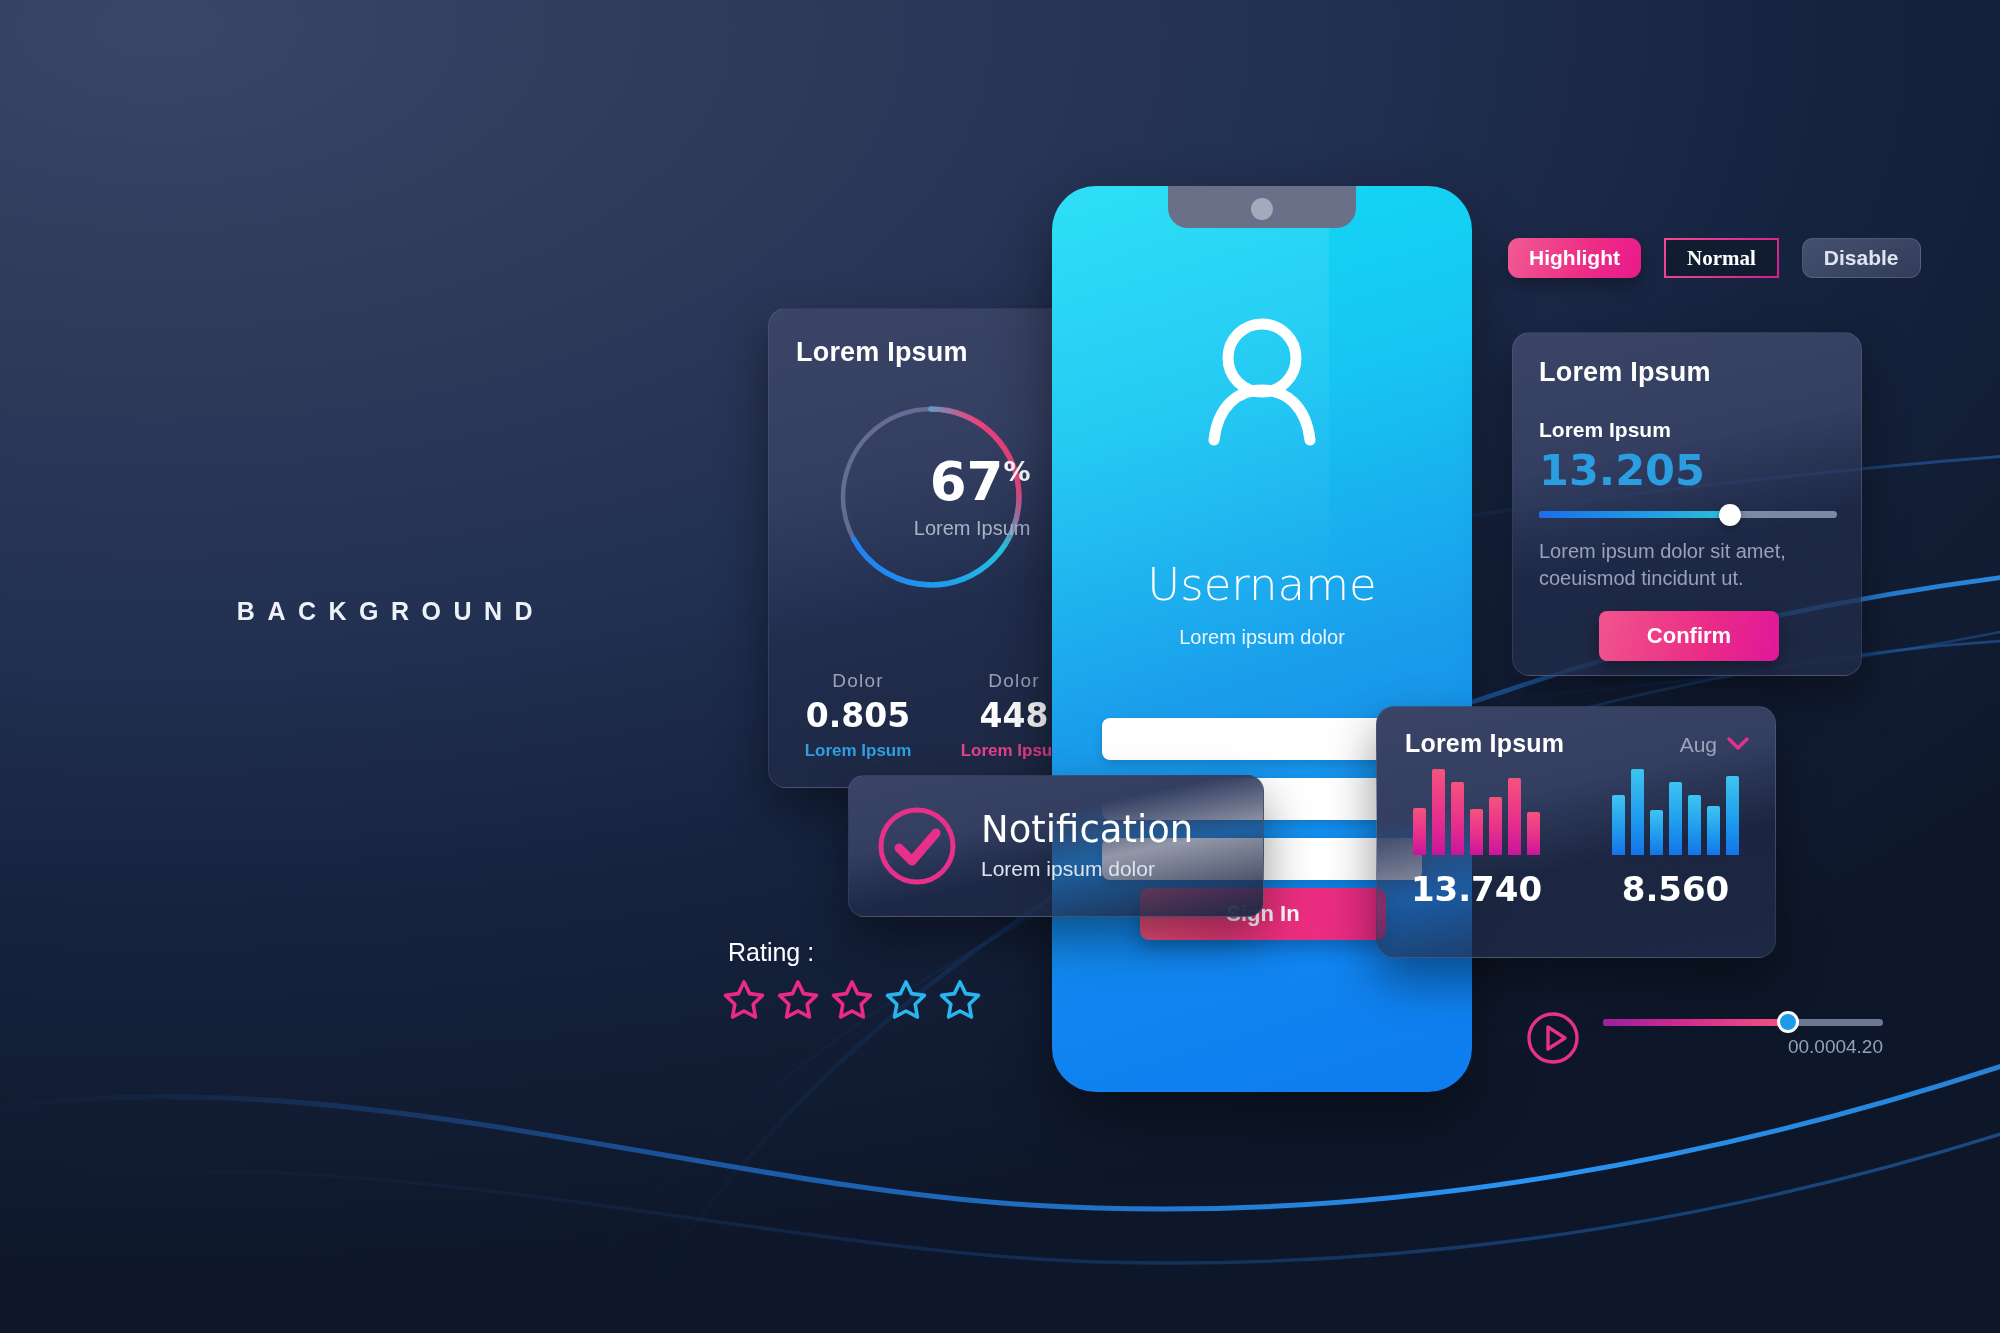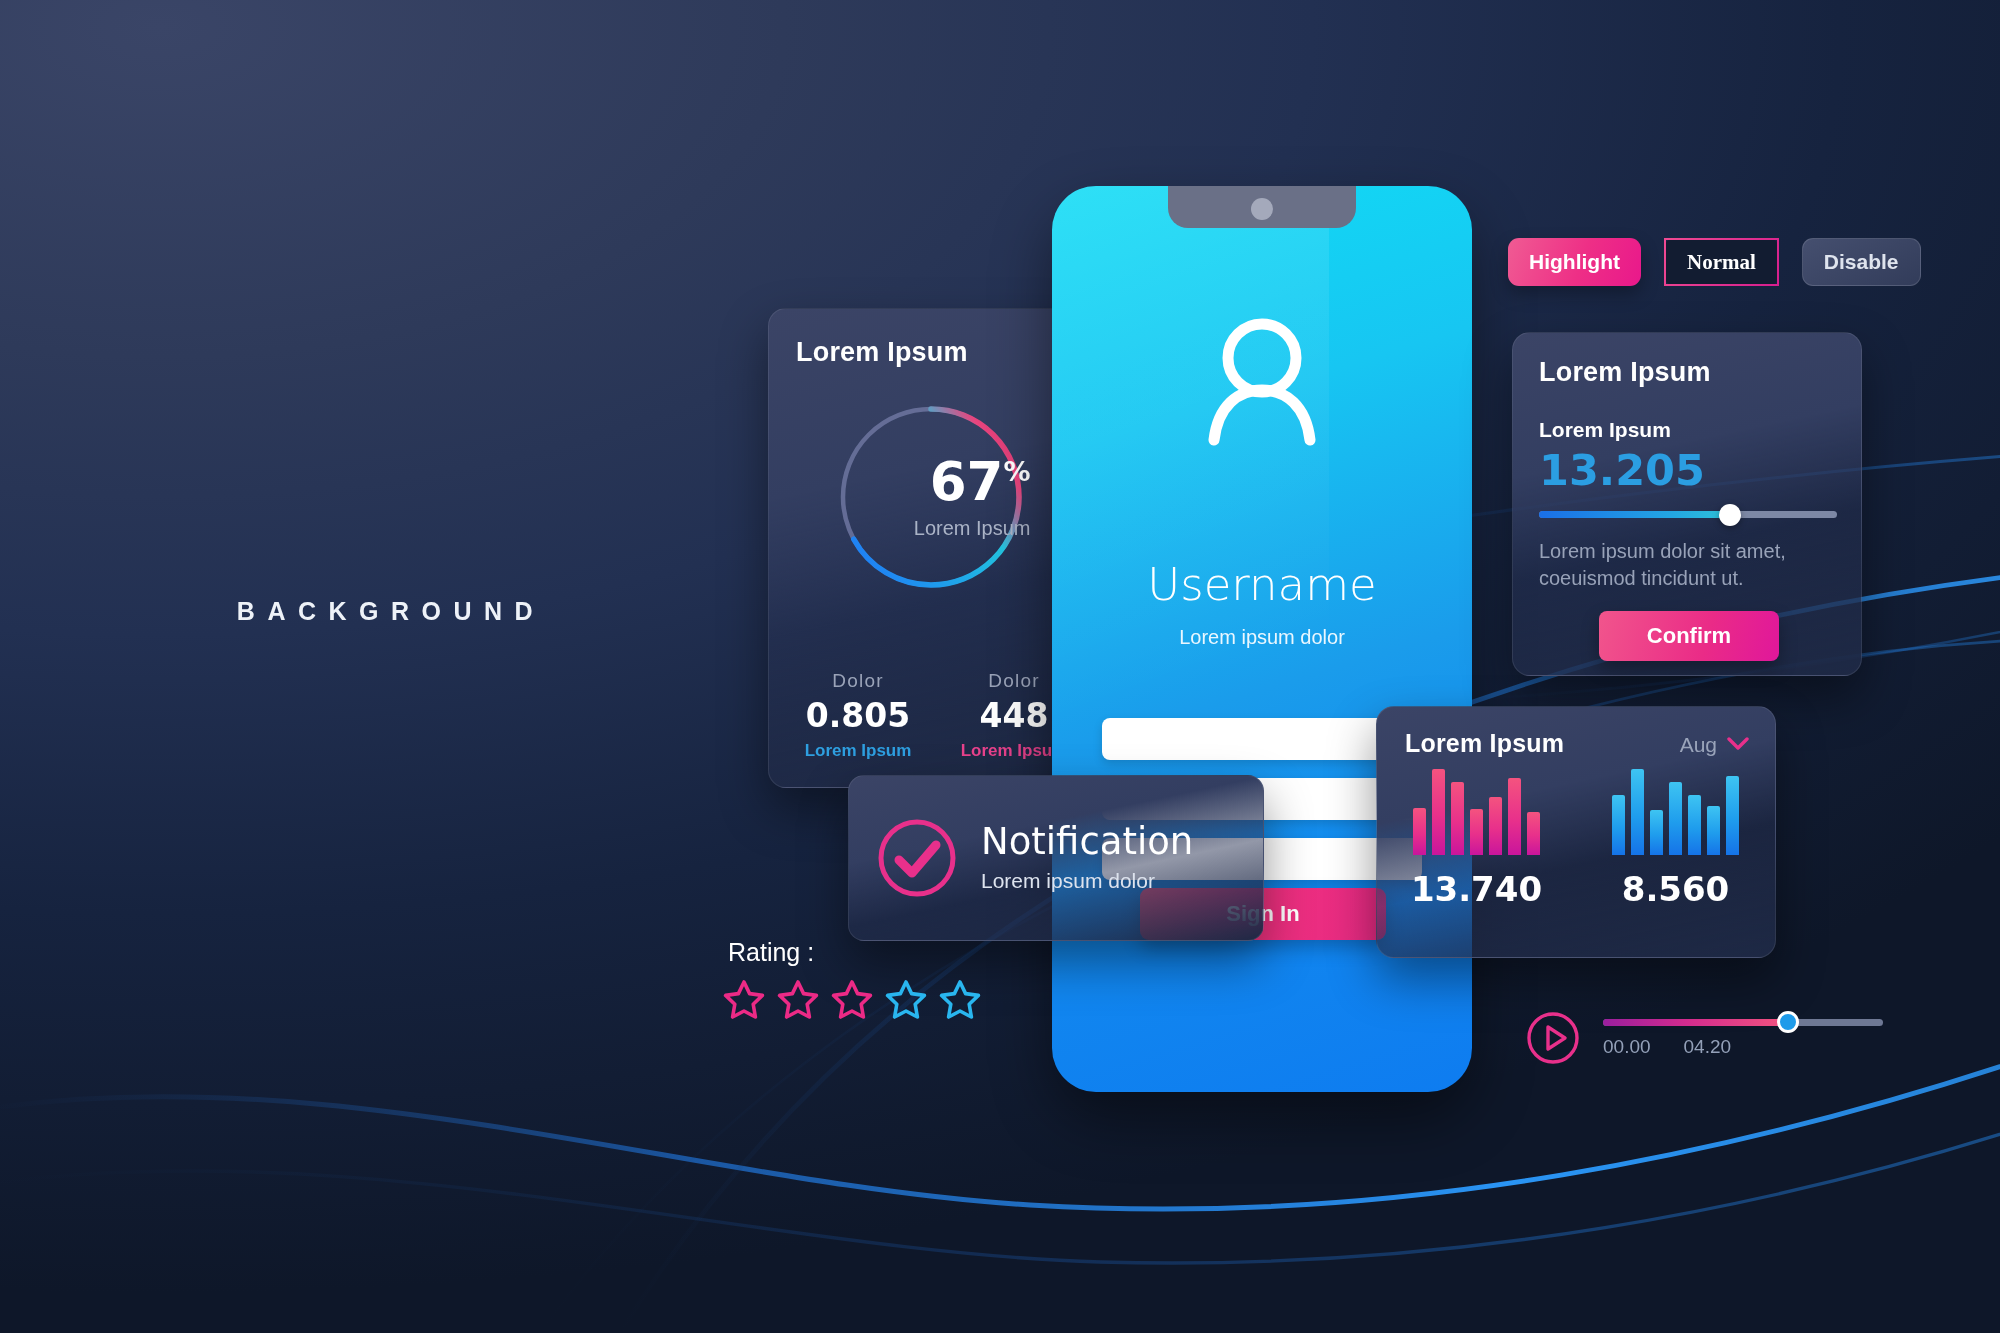--- a/index.html
+++ b/index.html
@@ -77,21 +77,21 @@
   .field { position:absolute; left:50px; width:320px; height:42px; border-radius:8px; background:#ffffff; box-shadow:0 4px 10px rgba(0,0,0,.15); }
   .signin {
     position:absolute; left:88px; top:702px; width:246px; height:52px; border-radius:9px;
     background:linear-gradient(100deg,#f2547d 0%, #ee2f7f 55%, #e62a84 100%);
     color:#fff; font-size:22px; font-weight:bold; display:flex; align-items:center; justify-content:center;
     box-shadow:0 8px 18px rgba(0,0,0,.25);
   }
 
   
   .btnrow { position:absolute; left:1508px; top:238px; display:flex; gap:23px; }
-  .btn { height:48px; border-radius:11px; display:flex; align-items:center; justify-content:center; font-size:21px; font-weight:bold; padding:0 21px; }
+  .btn { height:40px; border-radius:11px; display:flex; align-items:center; justify-content:center; font-size:21px; font-weight:bold; padding:0 21px; }
   .btn-highlight { background:linear-gradient(110deg,#f05b93 0%, #ee2f86 55%, #e9188b 100%); color:#fff; box-shadow:0 8px 18px rgba(0,0,0,.3); }
   .btn-normal { background:#121c31; color:#fff; border:2.5px solid; border-image:linear-gradient(120deg,#f04a92,#d61e8e) 1; border-radius:11px; box-shadow:0 0 0 0 rgba(0,0,0,0);font-family:Liberation Serif, serif; }
   .btn-disable { background:linear-gradient(150deg,#454f6f,#323c5a); color:#dfe4ee; border:1px solid rgba(255,255,255,.12); }
 
   
   #slider-card { left:1512px; top:332px; width:350px; height:344px; }
   #slider-card .card-title { position:absolute; left:26px; top:24px; }
   .sl-label { position:absolute; left:26px; top:85px; color:#ffffff; font-size:21px; font-weight:bold; }
   .sl-value { position:absolute; left:26px; top:112px; color:#2b9ee2; font-size:43px; font-weight:bold; font-family:"DejaVu Sans", sans-serif; }
   .sl-track { position:absolute; left:26px; top:178px; width:298px; height:7px; border-radius:4px; background:#7d88a5; }
@@ -113,38 +113,38 @@
   .groups { position:absolute; left:0; right:0; top:62px; display:flex; }
   .group { flex:1; display:flex; flex-direction:column; align-items:center; }
   .bars { height:86px; display:flex; align-items:flex-end; gap:6px; }
   .bar { width:13px; border-radius:2px 2px 0 0; }
   .bar.pink { background:linear-gradient(180deg,#f4537f 0%, #e8308b 55%, #c9159c 100%); }
   .bar.blue { background:linear-gradient(180deg,#3ec4f2 0%, #1f9ded 55%, #1573e8 100%); }
   .group .total { color:#fff; font-size:34px; font-weight:bold; margin-top:14px; font-family:"DejaVu Sans", sans-serif; }
 
   
   #notif {
-    position:absolute; left:848px; top:775px; width:416px; height:166px; border-radius:16px;
+    position:absolute; left:848px; top:775px; width:416px; height:142px; border-radius:16px;
     display:flex; align-items:center; padding-left:26px; gap:22px;
   }
   .notif-title { color:#fff; font-size:37px; font-weight:400; line-height:1.05; font-family:"DejaVu Sans", sans-serif; }
   .notif-sub { color:#dde3ee; font-size:21px; margin-top:7px; }
 
   
   .rating { position:absolute; left:728px; top:938px; }
   .rating-label { color:#ffffff; font-size:25px; font-weight:500; }
   .stars { display:flex; gap:12px; margin-top:12px; margin-left:-5px; }
 
   
   .player { position:absolute; left:1525px; top:1010px; display:flex; align-items:center; gap:22px; }
   .pbar-wrap { position:relative; width:280px; }
   .pbar { position:relative; width:280px; height:7px; border-radius:4px; background:#6e7894; }
   .pbar-fill { position:absolute; left:0; top:0; height:100%; width:66%; border-radius:4px; background:linear-gradient(90deg,#9a1f9e 0%, #d32b8e 45%, #f2547f 100%); }
   .pbar-thumb { position:absolute; left:66%; top:50%; transform:translate(-50%,-50%); width:22px; height:22px; border-radius:50%; background:#1d9bea; border:3px solid #fff; }
-  .times { display:flex; justify-content:flex-start; margin-top:10px; color:#93a0b8; font-size:19px;gap:33px; }
+  .times { display:flex; justify-content:flex-end; margin-top:10px; color:#93a0b8; font-size:19px; }
 </style>
 </head>
 <body>
 
 <div id="stage">
 
   <svg class="waves" viewBox="0 0 2000 1333" preserveAspectRatio="none">
     <defs>
       <linearGradient id="wg1" x1="0" y1="0" x2="1" y2="0">
         <stop offset="0%" stop-color="#1b3a6b" stop-opacity="0"></stop>

